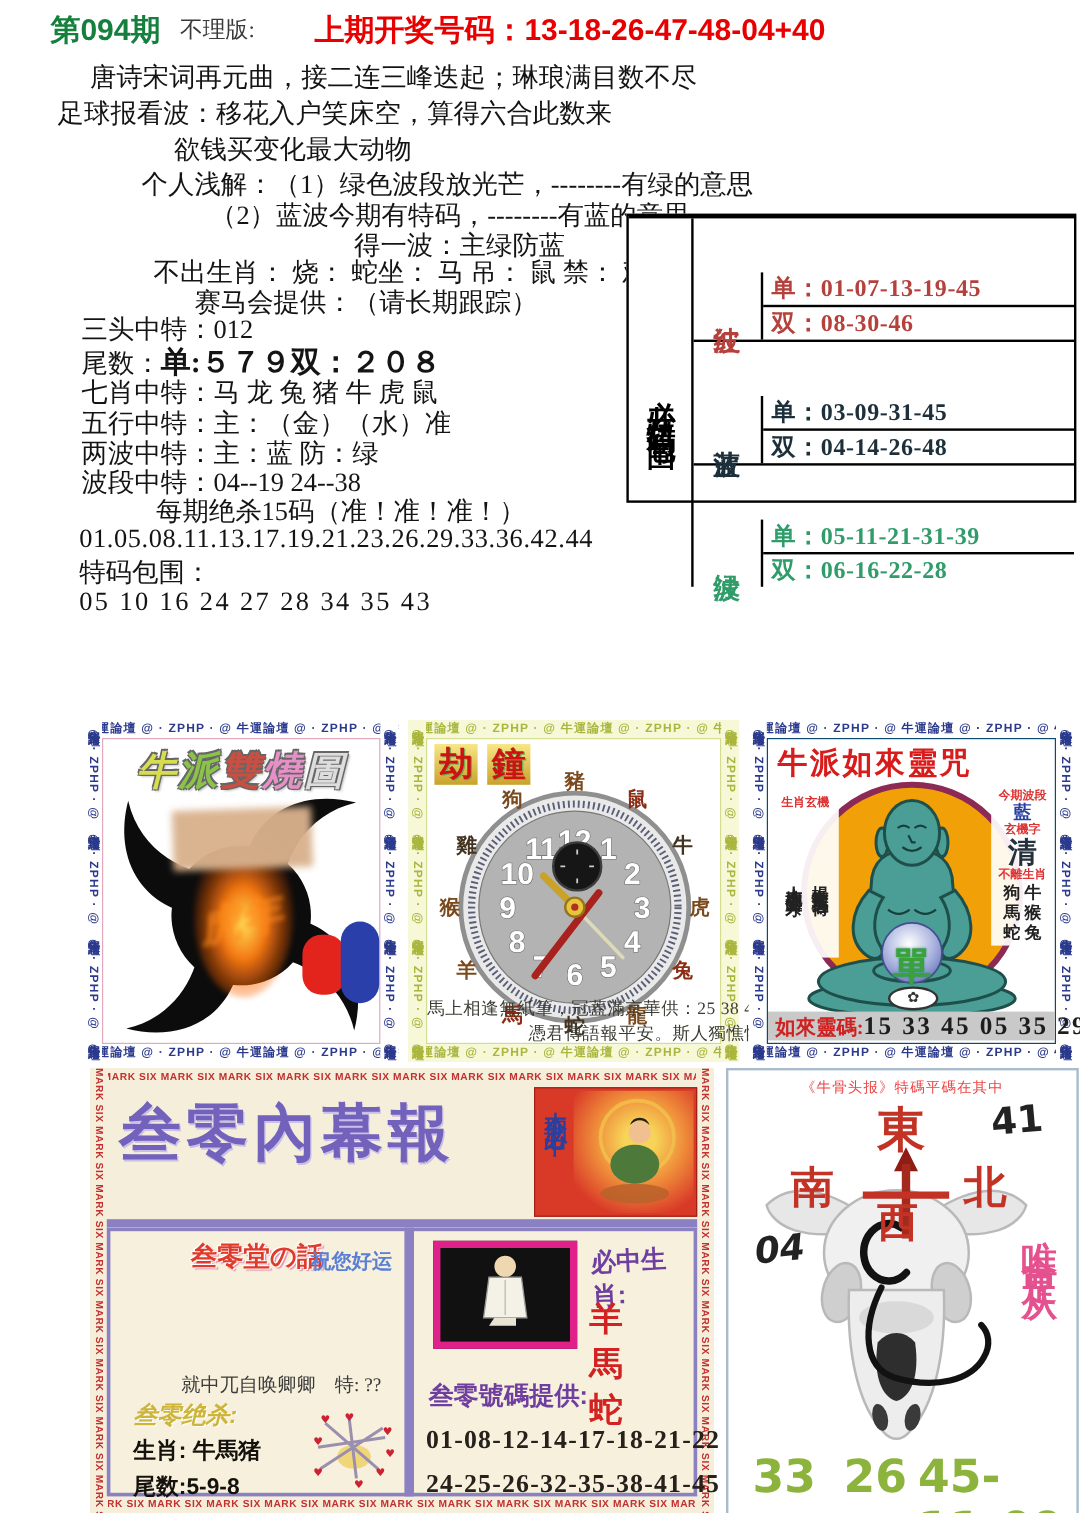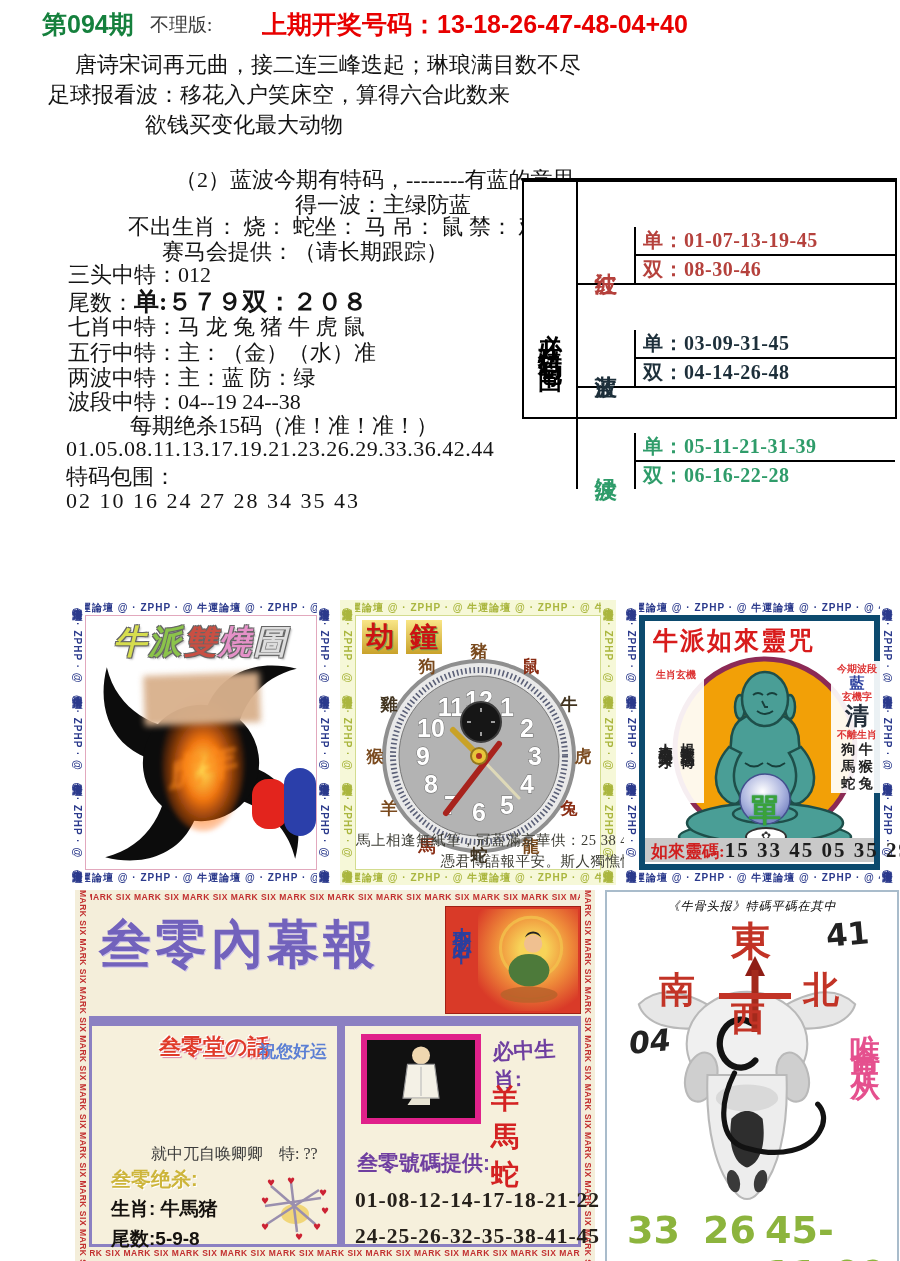--- a/index.html
+++ b/index.html
@@ -51,21 +51,21 @@
   .pb-title{position:absolute;left:6px;top:4px;display:flex;gap:8px;}
   .pb-title span{display:inline-block;background:linear-gradient(#f9e687,#c9a22a);color:#cc1212;
                  font-weight:bold;font-size:28px;line-height:34px;padding:0 4px;
                  font-family:"Liberation Sans","DejaVu Sans",sans-serif;text-shadow:1px 1px 0 #7a5;}
   .clockwrap{position:absolute;left:0;top:28px;width:246px;height:188px;}
   .zod{position:absolute;width:22px;height:22px;text-align:center;font-size:17px;font-weight:bold;color:#7a4a1e;}
   .zod:nth-child(3n){color:#8a2d14;}
   .zod:nth-child(4n){color:#41331f;}
   .pb-cap{position:absolute;width:100%;text-align:center;font-size:14.5px;color:#3c3c34;white-space:nowrap;letter-spacing:.5px;}
   
-  .pc-content{border:6px solid #0c4a6e;}
+  .pc-content{border:1px solid #0c4a6e;}
   .pc-title{position:absolute;left:8px;top:3px;font-family:"Liberation Sans","DejaVu Sans",sans-serif;
             font-weight:bold;font-size:25px;color:#d81c1c;letter-spacing:2px;}
   .pc-block{position:absolute;background:rgba(255,255,255,.92);text-align:center;}
   .pc-small-red{font-size:10px;font-weight:bold;color:#d33;line-height:12px;}
   .pc-vert{writing-mode:vertical-rl;text-orientation:upright;font-size:14px;font-weight:bold;color:#222;letter-spacing:2px;}
   .pc-code{position:absolute;left:0;bottom:2px;width:100%;background:#c9c9c9;height:24px;line-height:24px;white-space:nowrap;}
   .pc-code .lbl{color:#d02020;font-weight:bold;font-size:17px;margin-left:6px;}
   .pc-code .nums{color:#1d1d1d;font-weight:bold;font-size:21px;letter-spacing:2px;}
   .orbchar{position:absolute;font-size:32px;font-weight:bold;color:#3aa23a;text-shadow:0 0 2px #185;}
   .badge{position:absolute;border:2px solid #333;border-radius:50%;background:#fff;width:38px;height:16px;
@@ -86,54 +86,55 @@
   .pd-lsub{font-size:17px;color:#5b7fd4;font-weight:bold;}
   .pd-line{font-size:16px;color:#3a3a3a;}
   .pd-kill{font-family:"Liberation Sans","DejaVu Sans",sans-serif;font-weight:bold;font-size:20px;color:#cdb53a;text-shadow:1px 1px 0 #fff;}
   .pd-black{font-family:"Liberation Sans","DejaVu Sans",sans-serif;font-weight:bold;font-size:19px;color:#15120e;}
   .pinkbox{position:absolute;border:6px solid #e0218a;background:#111;}
   .pd-purple{font-family:"Liberation Sans","DejaVu Sans",sans-serif;font-weight:bold;color:#6f3fa0;}
   .pd-redz{font-family:"Liberation Sans","DejaVu Sans",sans-serif;font-weight:bold;font-size:28px;color:#d42222;letter-spacing:14px;}
   .pd-nums{font-size:21.5px;font-weight:bold;color:#26211b;letter-spacing:1px;white-space:nowrap;}
   
   .pe{border:2px solid #a9bccb;background:#fff;}
-  .pe-note{position:absolute;left:0;top:6px;width:100%;text-align:center;font-size:12px;color:#000000;letter-spacing:1px;font-style:italic;}
+  .pe-note{position:absolute;left:0;top:6px;width:100%;text-align:center;font-size:12px;color:#ef4444;letter-spacing:1px;}
   .hand{font-family:"DejaVu Sans","Liberation Sans",sans-serif;font-weight:bold;color:#222;}
   .pe-dir{position:absolute;font-weight:bold;color:#c23326;font-family:"Liberation Serif",serif;}
   .pe-slogan{position:absolute;writing-mode:vertical-rl;text-orientation:upright;font-size:30px;font-weight:bold;
              color:#e5508e;letter-spacing:12px;z-index:5;}
   .pe-green{position:absolute;font-family:"DejaVu Sans","Liberation Sans",sans-serif;font-weight:bold;
             font-size:38px;color:#8cb43d;}
 </style>
 </head>
 <body>
 
 <div class="page">
 
   <div class="abs issue" style="left:42px;top:8px;">第094期</div>
   <div class="abs edition" style="left:150px;top:12px;">不理版:</div>
   <div class="abs lastdraw" style="left:262px;top:8px;">上期开奖号码：13-18-26-47-48-04+40</div>
 
   <div class="abs tl" style="left:75px;top:50px;">唐诗宋词再元曲，接二连三峰迭起；琳琅满目数不尽</div>
   <div class="abs tl" style="left:48px;top:80px;">足球报看波：移花入户笑床空，算得六合此数来</div>
   <div class="abs tl" style="left:145px;top:110px;">欲钱买变化最大动物</div>
+  <div class="abs tl" style="left:118px;top:139px;"><span>个人浅解：</span><span>（1）绿色波段放光芒，--------有绿的意思</span></div>
   <div class="abs tl" style="left:175px;top:165px;">（2）蓝波今期有特码，--------有蓝的意思</div>
   <div class="abs tl" style="left:295px;top:190px;">得一波：主绿防蓝</div>
   <div class="abs tl" style="left:128px;top:212px;">不出生肖： 烧： 蛇坐： 马 吊： 鼠 禁： 鸡</div>
   <div class="abs tl" style="left:162px;top:237px;">赛马会提供：（请长期跟踪）</div>
   <div class="abs tl" style="left:68px;top:260px;">三头中特：012</div>
   <div class="abs tl" style="left:68px;top:285px;"><span>尾数：</span><span class="b">单:５７９</span><span class="b">双：２０８</span></div>
   <div class="abs tl" style="left:68px;top:312px;">七肖中特：马 龙 兔 猪 牛 虎 鼠</div>
   <div class="abs tl" style="left:68px;top:338px;">五行中特：主：（金）（水）准</div>
   <div class="abs tl" style="left:68px;top:363px;">两波中特：主：蓝 防：绿</div>
   <div class="abs tl" style="left:68px;top:387px;">波段中特：04--19 24--38</div>
   <div class="abs tl" style="left:130px;top:411px;">每期绝杀15码（准！准！准！）</div>
   <div class="abs tl" style="left:66px;top:436px;letter-spacing:.5px;">01.05.08.11.13.17.19.21.23.26.29.33.36.42.44</div>
   <div class="abs tl" style="left:66px;top:462px;">特码包围：</div>
-  <div class="abs tl" style="left:66px;top:488px;letter-spacing:2px;">02 10 16 24 27 28 34 35 43</div>
+  <div class="abs tl" style="left:66px;top:488px;letter-spacing:2px;">05 10 16 24 27 28 34 35 43</div>
 
   <div class="abs codetable">
     <div class="ct-header"></div>
     <div class="ct-body">
       <div class="ct-side">
         <span>必开特码包围</span>
       </div>
       <div class="ct-groups">
         <div class="ct-group">
           <div class="ct-wave c-red" style="writing-mode:vertical-rl;text-orientation:upright;">红波</div>
@@ -339,21 +340,21 @@
           </svg>
         </div>
       </div>
       <div class="pd-bar" style="left:0;top:112px;width:100%;height:7px;"></div>
       <div class="pd-frame" style="left:0px;top:119px;right:0px;bottom:0px;"></div>
       <div class="pd-bar" style="left:248px;top:119px;width:8px;bottom:0px;"></div>
 
       <div class="abs pd-ltitle" style="left:70px;top:128px;">叁零堂の話</div>
       <div class="abs pd-lsub" style="left:170px;top:136px;">祝您好运</div>
       <div class="abs pd-line" style="left:62px;top:240px;">就中兀自唤卿卿　特: ??</div>
-      <div class="abs pd-kill" style="left:22px;top:262px;">叁零绝杀:</div>
+      <div class="abs pd-kill" style="left:22px;top:262px;font-style:italic;">叁零绝杀:</div>
       <div class="abs pd-black" style="left:22px;top:292px;">生肖: 牛馬猪</div>
       <div class="abs pd-black" style="left:22px;top:322px;">尾数:5-9-8</div>
       <svg class="abs" style="left:168px;top:272px;" width="72" height="66" viewBox="0 0 72 66">
         <ellipse cx="38" cy="38" rx="14" ry="10" fill="#f0d060" opacity=".8"></ellipse>
         <g stroke="#9a8fae" stroke-width="2.5">
             <line x1="8" y1="30" x2="64" y2="22"></line>
             <line x1="14" y1="10" x2="58" y2="48"></line>
             <line x1="34" y1="6" x2="40" y2="56"></line>
             <line x1="10" y1="48" x2="62" y2="14"></line>
           </g>

